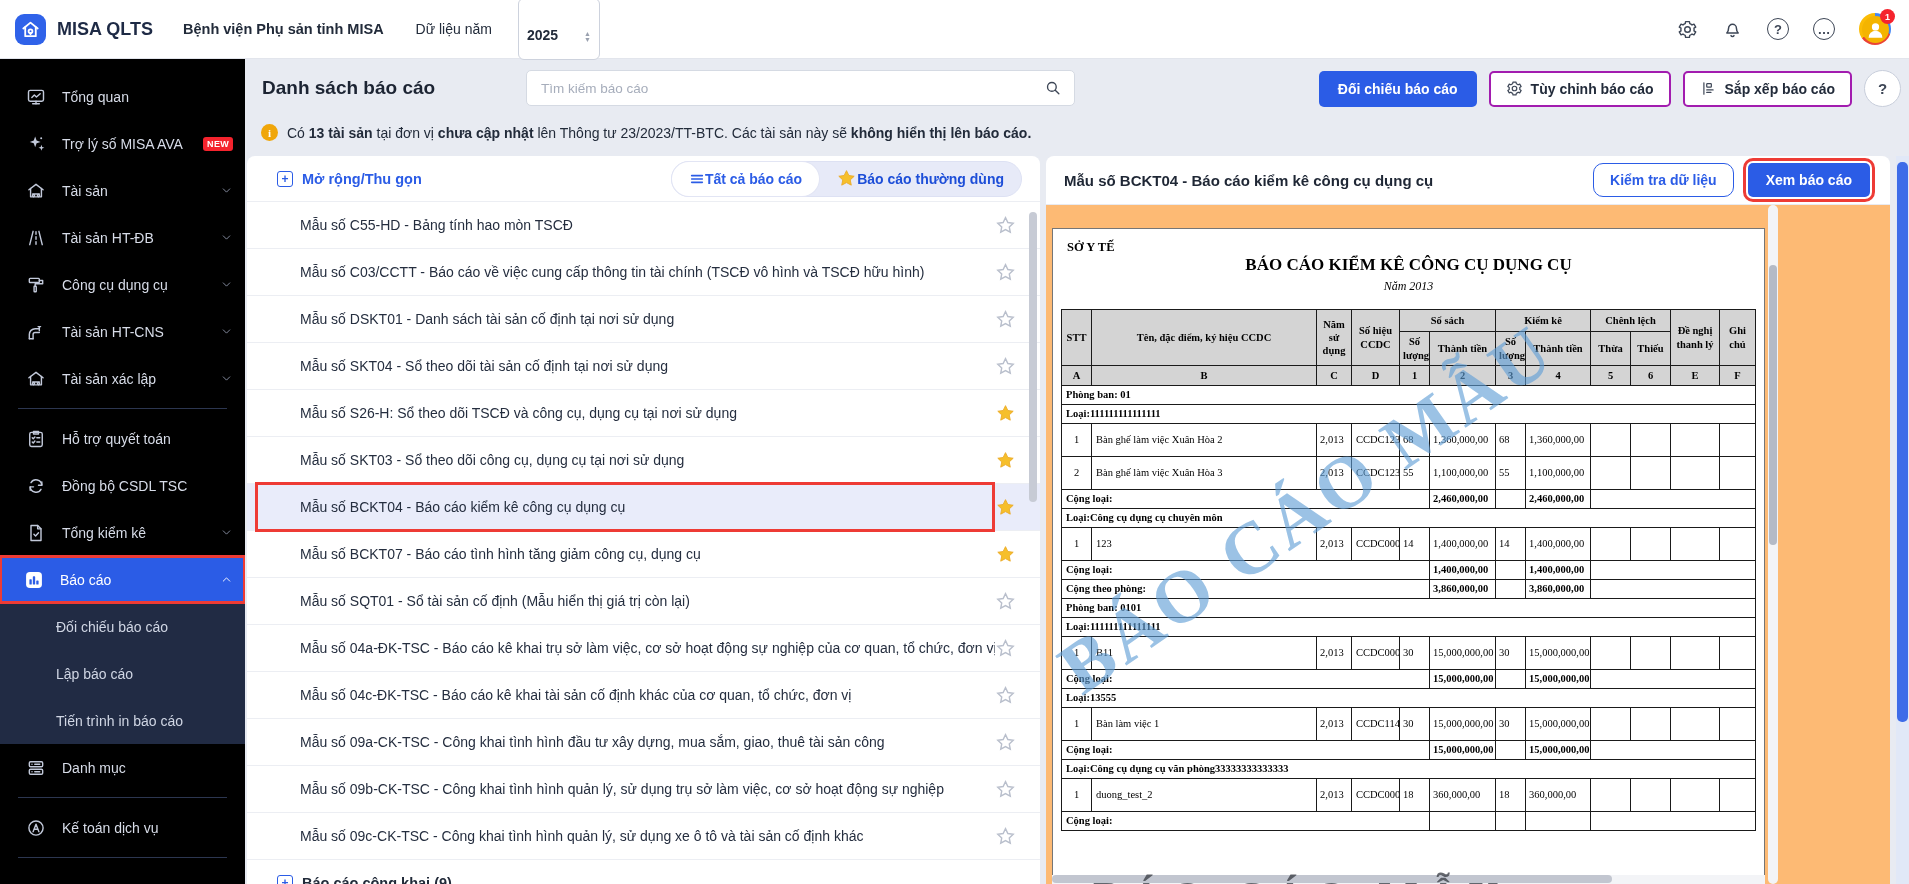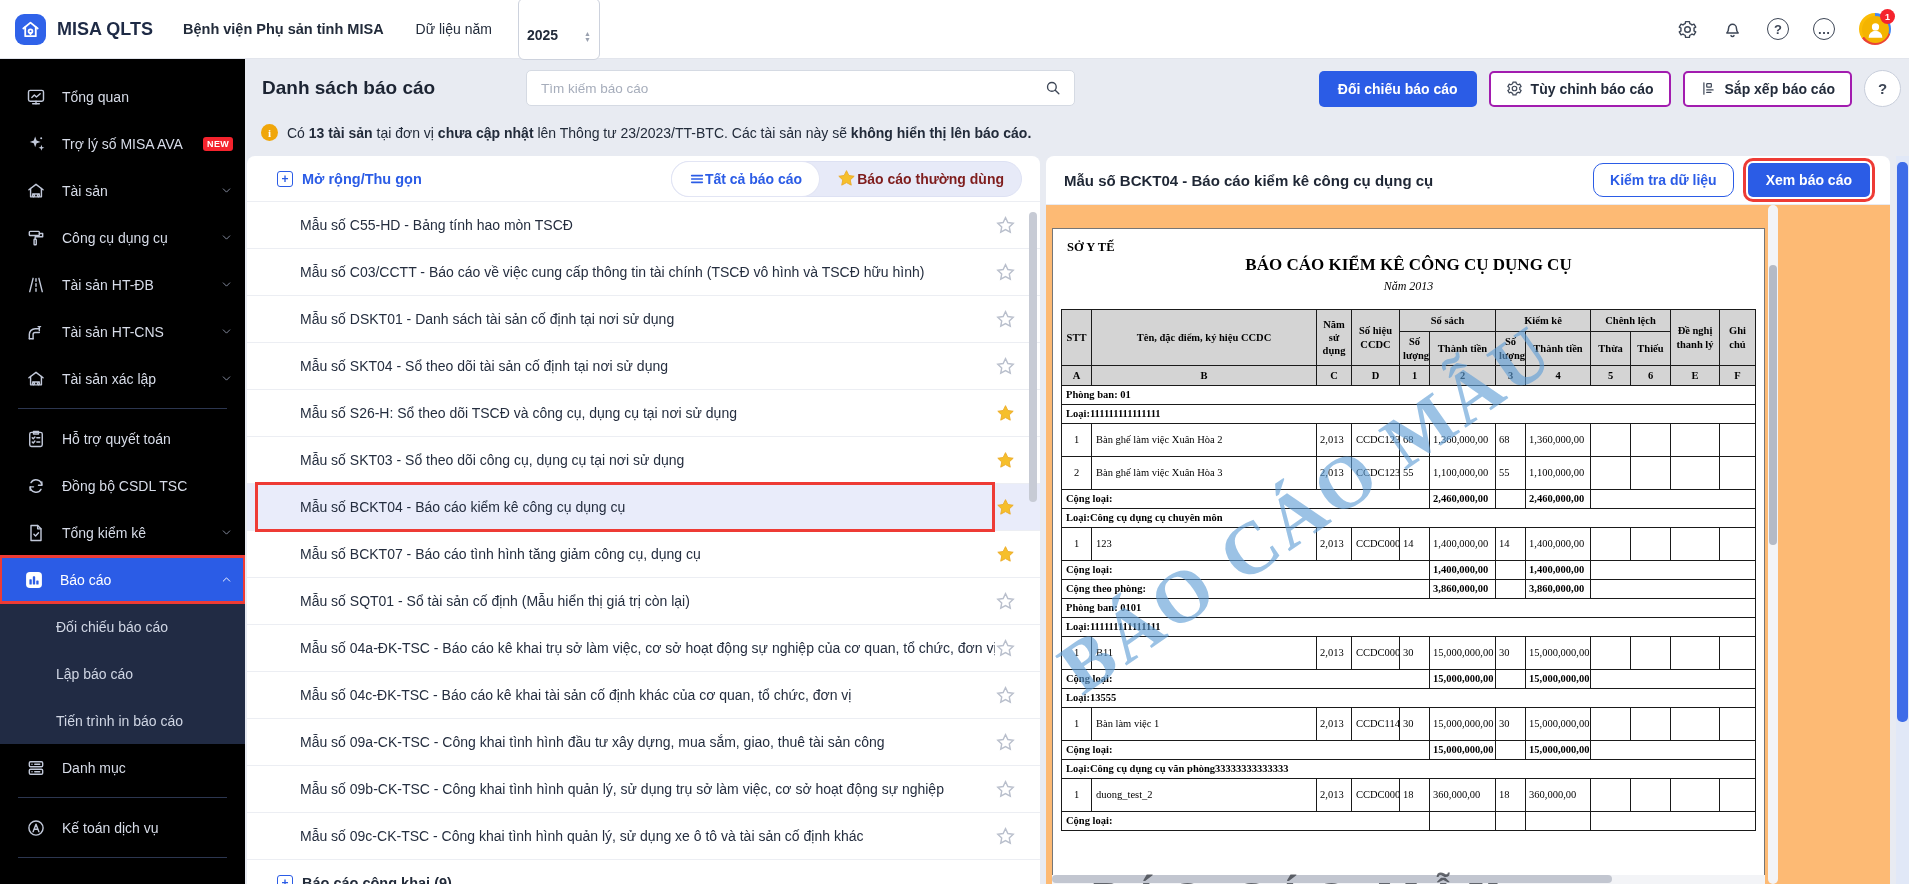--- a/index.html
+++ b/index.html
@@ -75,21 +75,21 @@
   .list-head{height:45px;display:flex;align-items:center;padding:0 14px 0 30px;}
   .plus-sq{width:16px;height:16px;border:1.6px solid #2b5ce6;border-radius:3px;color:#2b5ce6;
            display:flex;align-items:center;justify-content:center;font-size:12px;font-weight:bold;
            line-height:1;box-sizing:border-box;flex:none;cursor:pointer;}
   .expand-label{color:#2b5ce6;font-weight:bold;font-size:14.5px;margin-left:9px;cursor:pointer;}
   .filter-toggle{margin-left:auto;background:#e7eaf8;border:1px solid #dde1f3;border-radius:18px;
                  display:flex;height:34px;align-items:center;margin-right:4px;}
   .filter-seg{display:flex;align-items:center;padding:0 17px;font-size:14px;font-weight:600;
               height:34px;cursor:pointer;box-sizing:border-box;}
   .filter-all{background:#fff;border-radius:18px;color:#2b5ce6;box-shadow:0 0 0 1px #e2e5f4;}
-  .filter-fav{color:#7f1d1d;justify-content:flex-end;}
+  .filter-fav{color:#1d4ed8;justify-content:flex-end;}
   .ham{width:16px;height:16px;color:#2b5ce6;}
   .star{width:21px;height:21px;flex:none;cursor:pointer;}
   .star.empty path{fill:none;stroke:#b9bfcc;stroke-width:1.6;}
   .star.filled path{fill:#f6bf2b;stroke:#eaa926;stroke-width:1;}
   .report-row{height:46px;display:flex;align-items:center;padding:0 24px 0 53px;border-top:1px solid #eceef3;
               font-size:14px;color:#252e3f;position:relative;cursor:pointer;}
   .report-row .rlabel{flex:1;white-space:nowrap;overflow:hidden;padding-right:10px;}
   .report-row.selected{background:#e9ecfa;}
   .red-frame{position:absolute;left:8px;right:45px;top:-2px;bottom:-2px;border:3px solid #ee3b35;
              pointer-events:none;z-index:3;}
@@ -229,40 +229,40 @@
         <span class="nav-label">Tài sản</span>
         <span class="chev">
           <svg viewBox="0 0 24 24" fill="none" stroke="currentColor" stroke-width="1.7" stroke-linecap="round" stroke-linejoin="round">
             <path d="M6 9l6 6 6-6"></path>
           </svg>
         </span>
       </div>
       <div class="nav-item">
         <span class="nav-icon">
           <svg viewBox="0 0 24 24" fill="none" stroke="currentColor" stroke-width="1.7" stroke-linecap="round" stroke-linejoin="round">
+            <path d="M8.5 4L4.5 20M15.5 4l4 16"></path>
+            <path d="M12 4.5v3M12 10.5v3M12 16.5v3"></path>
+          </svg>
+        </span>
+        <span class="nav-label">Tài sản HT-ĐB</span>
+        <span class="chev">
+          <svg viewBox="0 0 24 24" fill="none" stroke="currentColor" stroke-width="1.7" stroke-linecap="round" stroke-linejoin="round">
+            <path d="M6 9l6 6 6-6"></path>
+          </svg>
+        </span>
+      </div>
+      <div class="nav-item">
+        <span class="nav-icon">
+          <svg viewBox="0 0 24 24" fill="none" stroke="currentColor" stroke-width="1.7" stroke-linecap="round" stroke-linejoin="round">
             <rect x="4" y="4" width="12" height="5" rx="1"></rect>
             <path d="M16 6.5h4v4h-9v3"></path>
             <rect x="9.7" y="13.5" width="2.6" height="6.5" rx="0.6"></rect>
           </svg>
         </span>
         <span class="nav-label">Công cụ dụng cụ</span>
-        <span class="chev">
-          <svg viewBox="0 0 24 24" fill="none" stroke="currentColor" stroke-width="1.7" stroke-linecap="round" stroke-linejoin="round">
-            <path d="M6 9l6 6 6-6"></path>
-          </svg>
-        </span>
-      </div>
-      <div class="nav-item">
-        <span class="nav-icon">
-          <svg viewBox="0 0 24 24" fill="none" stroke="currentColor" stroke-width="1.7" stroke-linecap="round" stroke-linejoin="round">
-            <path d="M8.5 4L4.5 20M15.5 4l4 16"></path>
-            <path d="M12 4.5v3M12 10.5v3M12 16.5v3"></path>
-          </svg>
-        </span>
-        <span class="nav-label">Tài sản HT-ĐB</span>
         <span class="chev">
           <svg viewBox="0 0 24 24" fill="none" stroke="currentColor" stroke-width="1.7" stroke-linecap="round" stroke-linejoin="round">
             <path d="M6 9l6 6 6-6"></path>
           </svg>
         </span>
       </div>
       <div class="nav-item">
         <span class="nav-icon">
           <svg viewBox="0 0 24 24" fill="none" stroke="currentColor" stroke-width="1.7" stroke-linecap="round" stroke-linejoin="round">
             <path d="M4 20v-5a7 7 0 017-7h5"></path>

